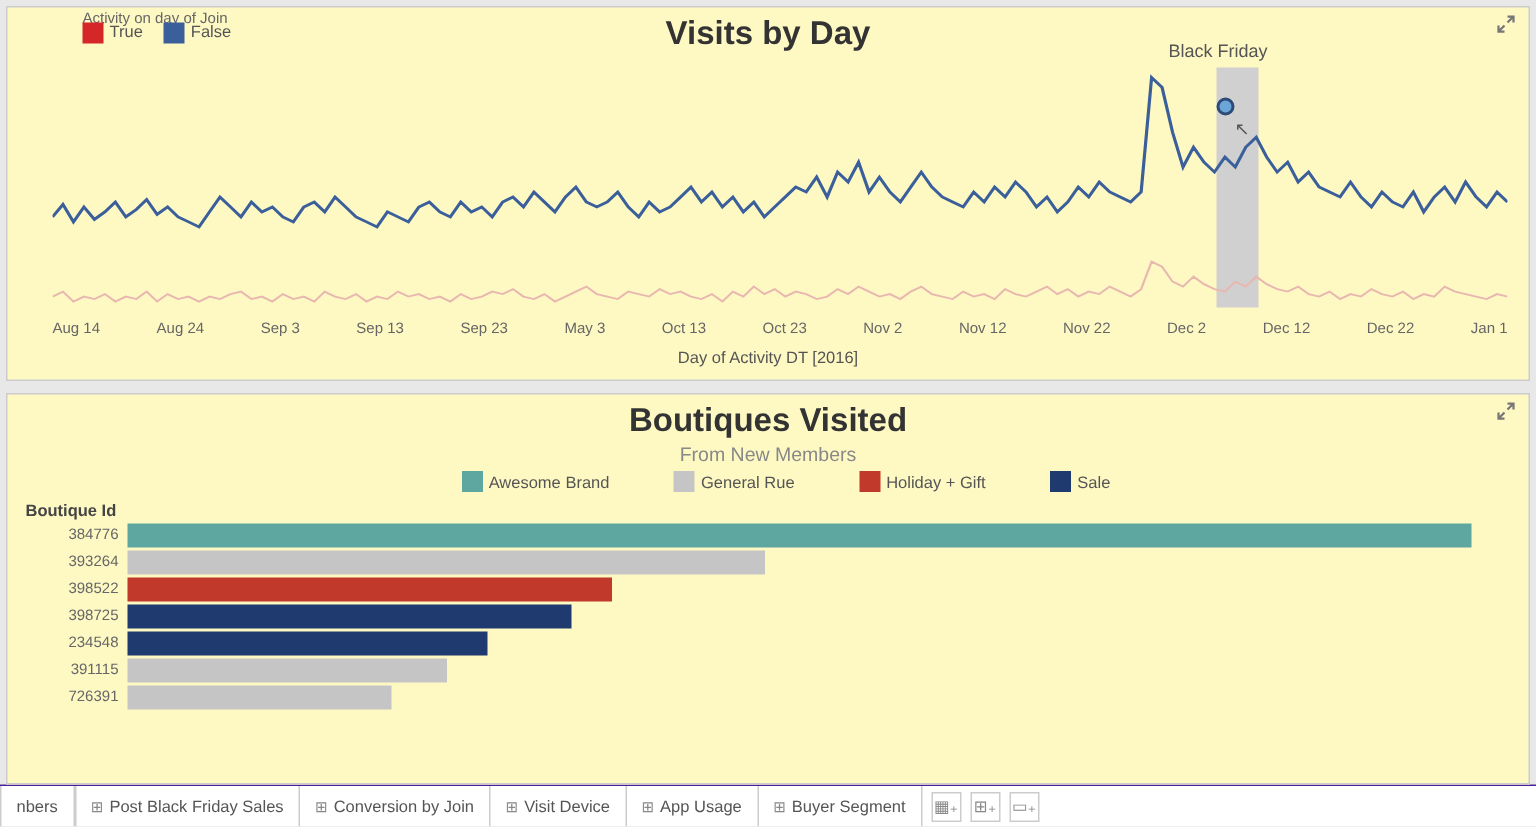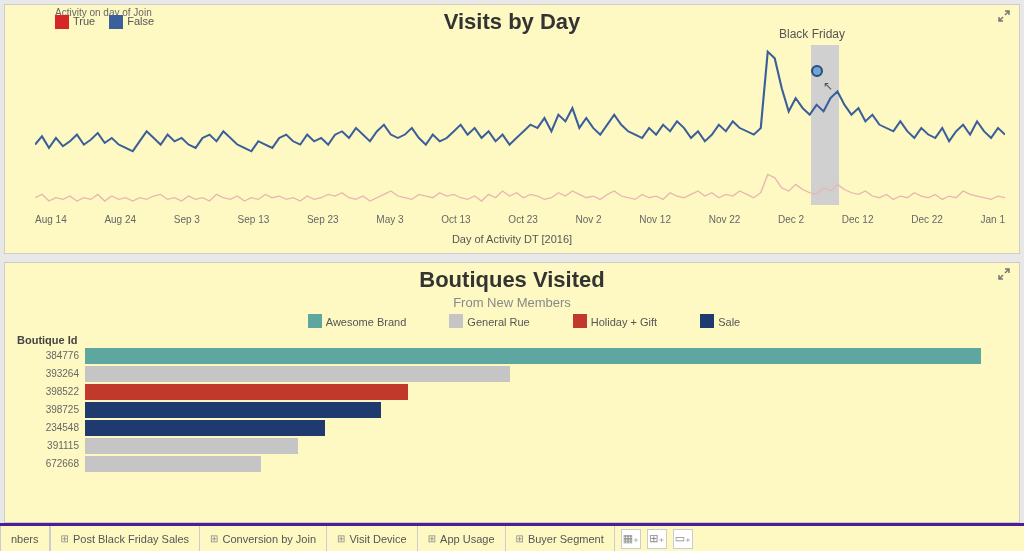--- a/index.html
+++ b/index.html
@@ -62,21 +62,21 @@
 
     .bar-title { font-size:11px; font-weight:700; color:#444; margin-left:2px; margin-bottom:2px; }
     .bar-row { display:flex; align-items:stretch; height:16px; margin-bottom:2px; }
     .bar-label {
       width:70px; text-align:right; padding-right:6px; font-size:10px; color:#666; line-height:16px;
     }
     .bar-track { flex:1; position:relative; height:16px; }
     .bar { position:absolute; left:0; top:0; bottom:0; }
 
     .tab-strip {
-      height:28px; background:#fef9c3; border-top:3px solid #4c1d95;
+      height:28px; background:#ffffff; border-top:1px solid #4c1d95;
       display:flex; align-items:center; font-size:11px; color:#555;
     }
     .tab {
       height:100%; display:flex; align-items:center; padding:0 10px;
       border-right:1px solid #ccc; gap:4px; cursor:pointer;
     }
     .tab:first-child { border-left:1px solid #ccc; }
     .tab .tab-icon { color:#888; font-size:10px; }
     .tab-controls { display:flex; align-items:center; margin-left:6px; gap:6px; color:#888; }
     .tab-ctrl { width:20px; height:20px; display:flex; align-items:center; justify-content:center; border:1px solid #ccc; background:#fff; cursor:pointer; }
@@ -190,21 +190,21 @@
             <div class="bar" style="width: 26%; background: rgb(31, 58, 110);"></div>
           </div>
         </div>
         <div class="bar-row">
           <div class="bar-label">391115</div>
           <div class="bar-track">
             <div class="bar" style="width: 23%; background: rgb(197, 197, 197);"></div>
           </div>
         </div>
         <div class="bar-row">
-          <div class="bar-label">672668</div>
+          <div class="bar-label">726391</div>
           <div class="bar-track">
             <div class="bar" style="width: 19%; background: rgb(197, 197, 197);"></div>
           </div>
         </div>
       </div>
   </div>
 </div>
 
 <div class="tab-strip">
   <div class="tab">

